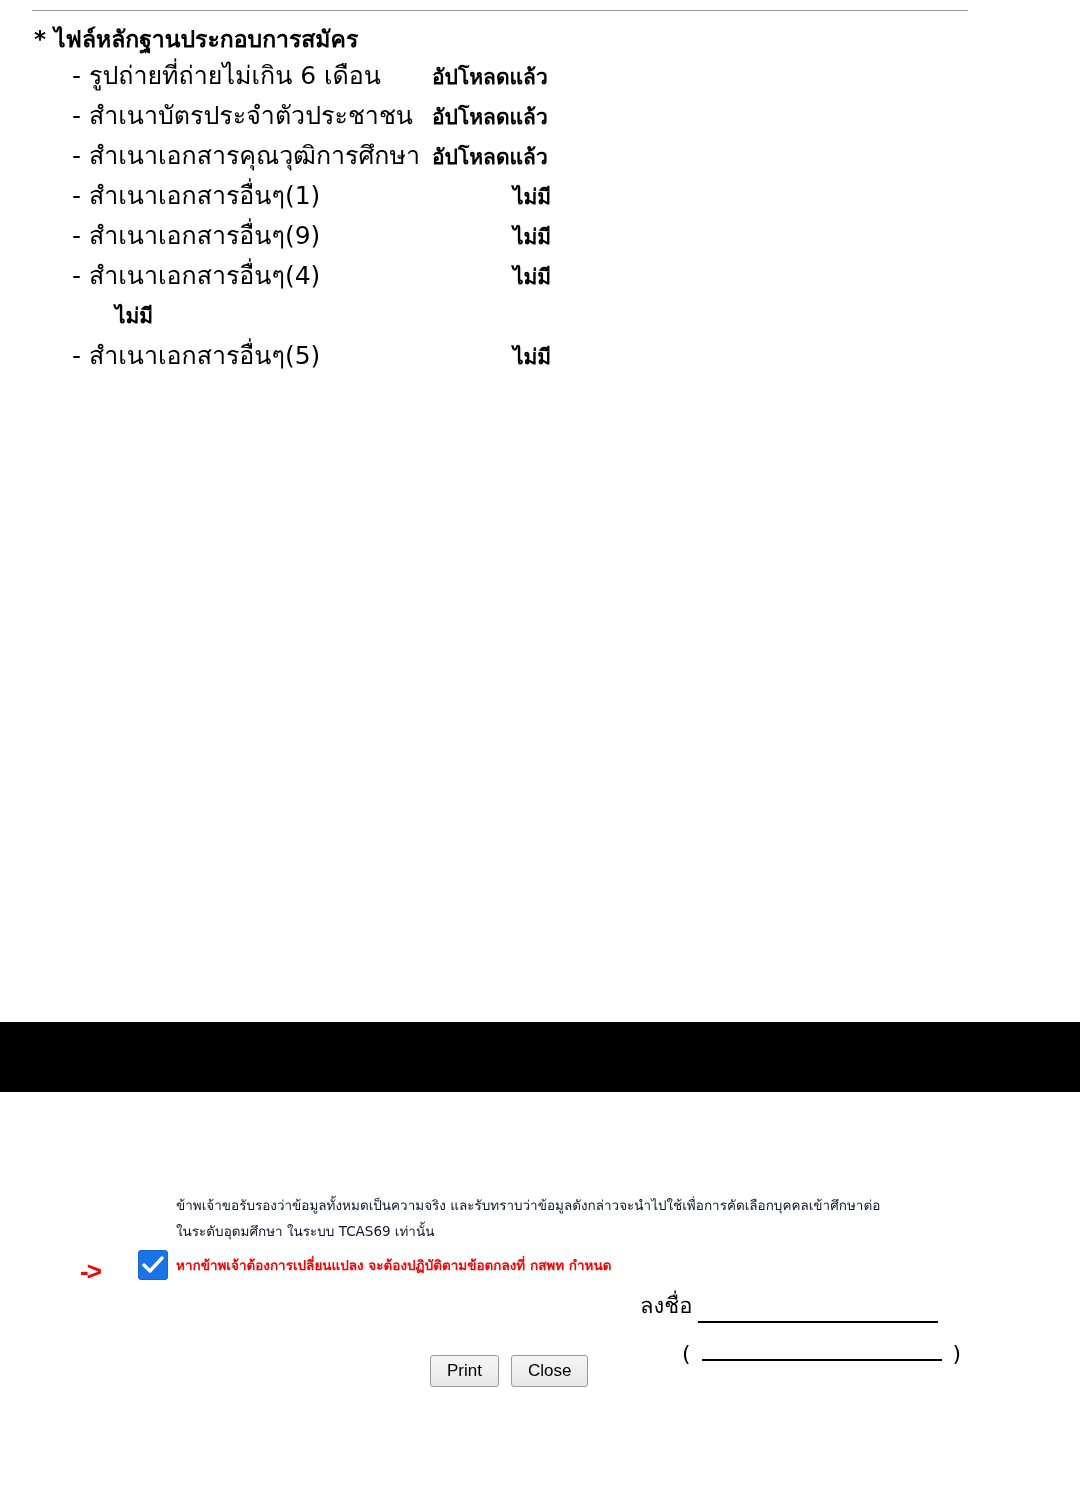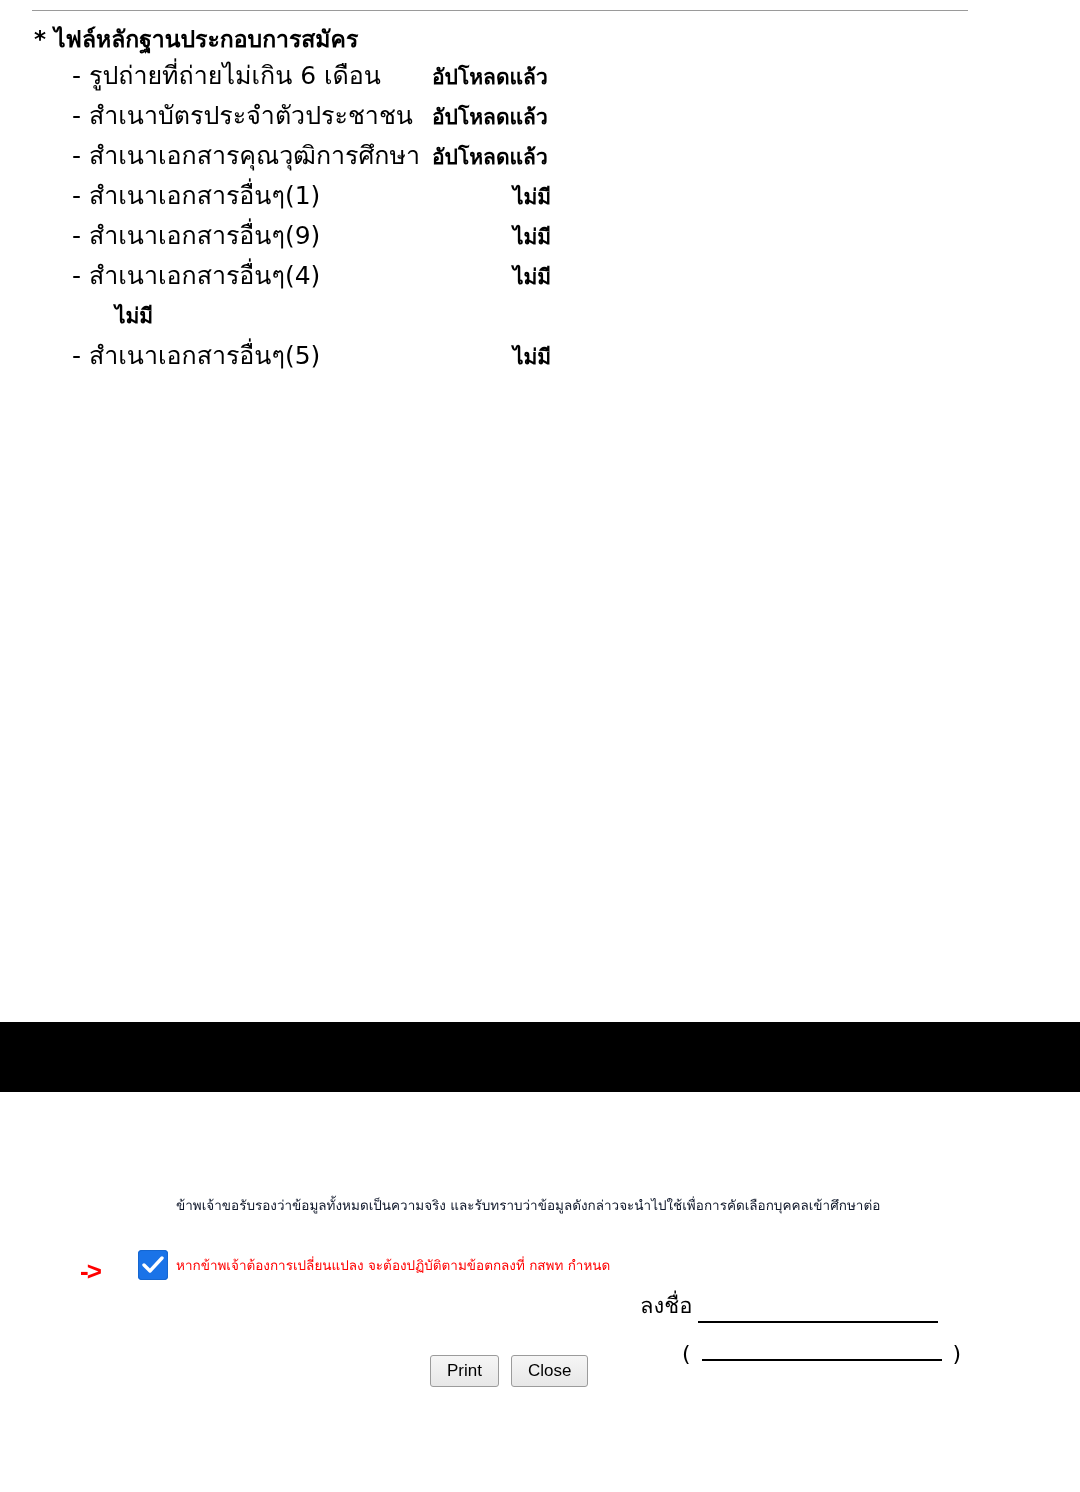--- a/index.html
+++ b/index.html
@@ -116,20 +116,21 @@
     top: 5px;
   }
   .line3-wrap {
     position: absolute;
     left: 96px;
     top: 62px;
     color: #ff0000;
     font-size: 13.5px;
     line-height: 22px;
     white-space: nowrap;
+    font-weight: bold;
   }
 
   
   .signature {
     position: absolute;
     left: 640px;
     top: 1288px;
     width: 340px;
   }
   .sig-row {
@@ -221,20 +222,21 @@
       <div class="doc-status none">ไม่มี</div>
     </div>
   </div>
 
   <div class="black-band"></div>
 
   <div class="consent">
     <div class="arrow">-&gt;</div>
 
     <div class="consent-text">ข้าพเจ้าขอรับรองว่าข้อมูลทั้งหมดเป็นความจริง และรับทราบว่าข้อมูลดังกล่าวจะนำไปใช้เพื่อการคัดเลือกบุคคลเข้าศึกษาต่อ</div>
+    <div class="consent-text">ในระดับอุดมศึกษา ในระบบ TCAS69 เท่านั้น</div>
 
     <div class="checkbox">
       <svg width="22" height="20" viewBox="0 0 22 20">
         <path d="M2 10 L8 16 L20 3" stroke="#ffffff" stroke-width="3.4" fill="none" stroke-linecap="round" stroke-linejoin="round"></path>
       </svg>
     </div>
 
     <div class="line3-wrap">หากข้าพเจ้าต้องการเปลี่ยนแปลง จะต้องปฏิบัติตามข้อตกลงที่ กสพท กำหนด</div>
   </div>
 

